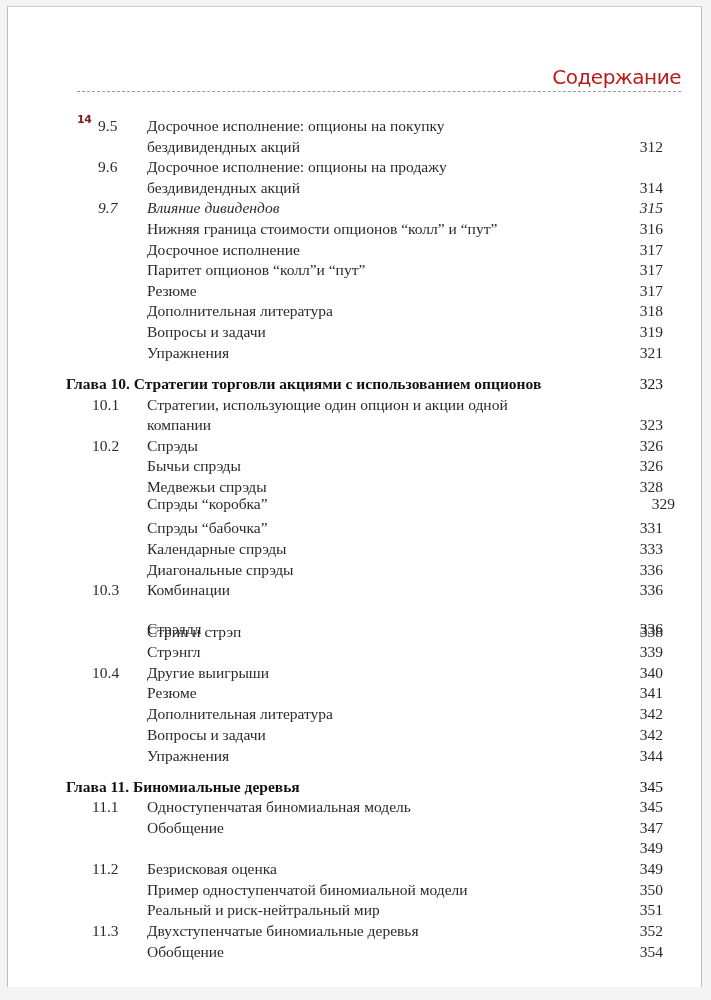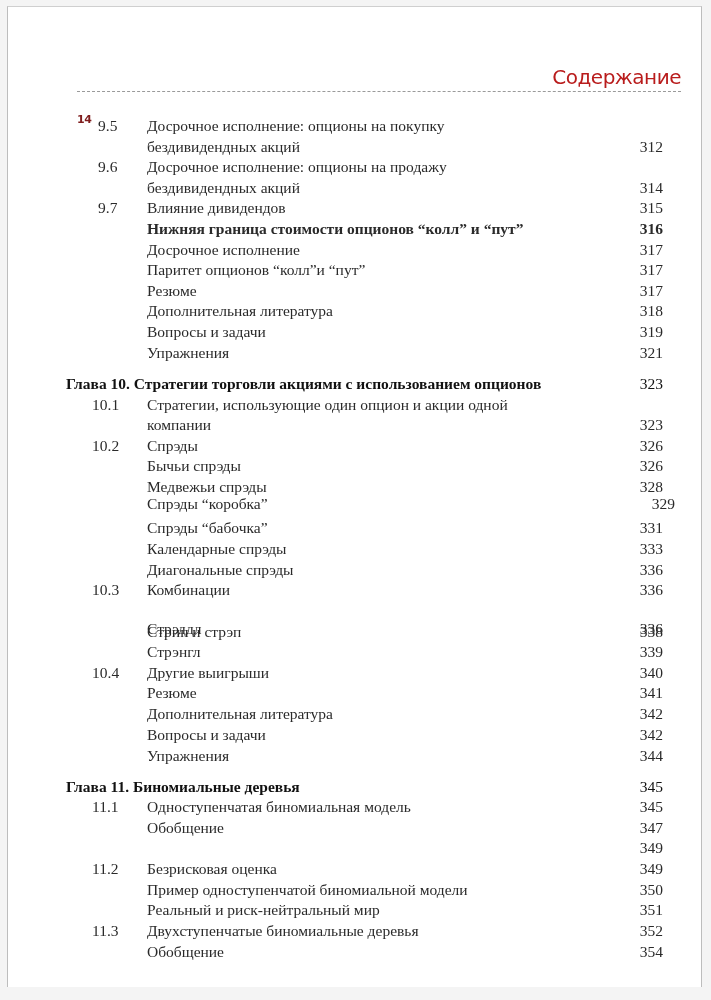--- a/index.html
+++ b/index.html
@@ -115,26 +115,26 @@
     <div class="row" style="top: 157px;">
       <span class="num">9.6</span>
       <span class="title l1">Досрочное исполнение: опционы на продажу</span>
       <span class="pg"></span>
     </div>
     <div class="row" style="top: 178px;">
       <span class="num"></span>
       <span class="title l1">бездивидендных акций</span>
       <span class="pg">314</span>
     </div>
-    <div class="row" style="top: 198px;">
+    <div class="row" style="top: 198px; font-style: italic;">
       <span class="num">9.7</span>
       <span class="title l1">Влияние дивидендов</span>
       <span class="pg">315</span>
     </div>
-    <div class="row" style="top: 219px; font-weight: bold;">
+    <div class="row" style="top: 219px;">
       <span class="num"></span>
       <span class="title l1">Нижняя граница стоимости опционов “колл” и “пут”</span>
       <span class="pg">316</span>
     </div>
     <div class="row" style="top: 240px;">
       <span class="num"></span>
       <span class="title l1">Досрочное исполнение</span>
       <span class="pg">317</span>
     </div>
     <div class="row" style="top: 260px;">

